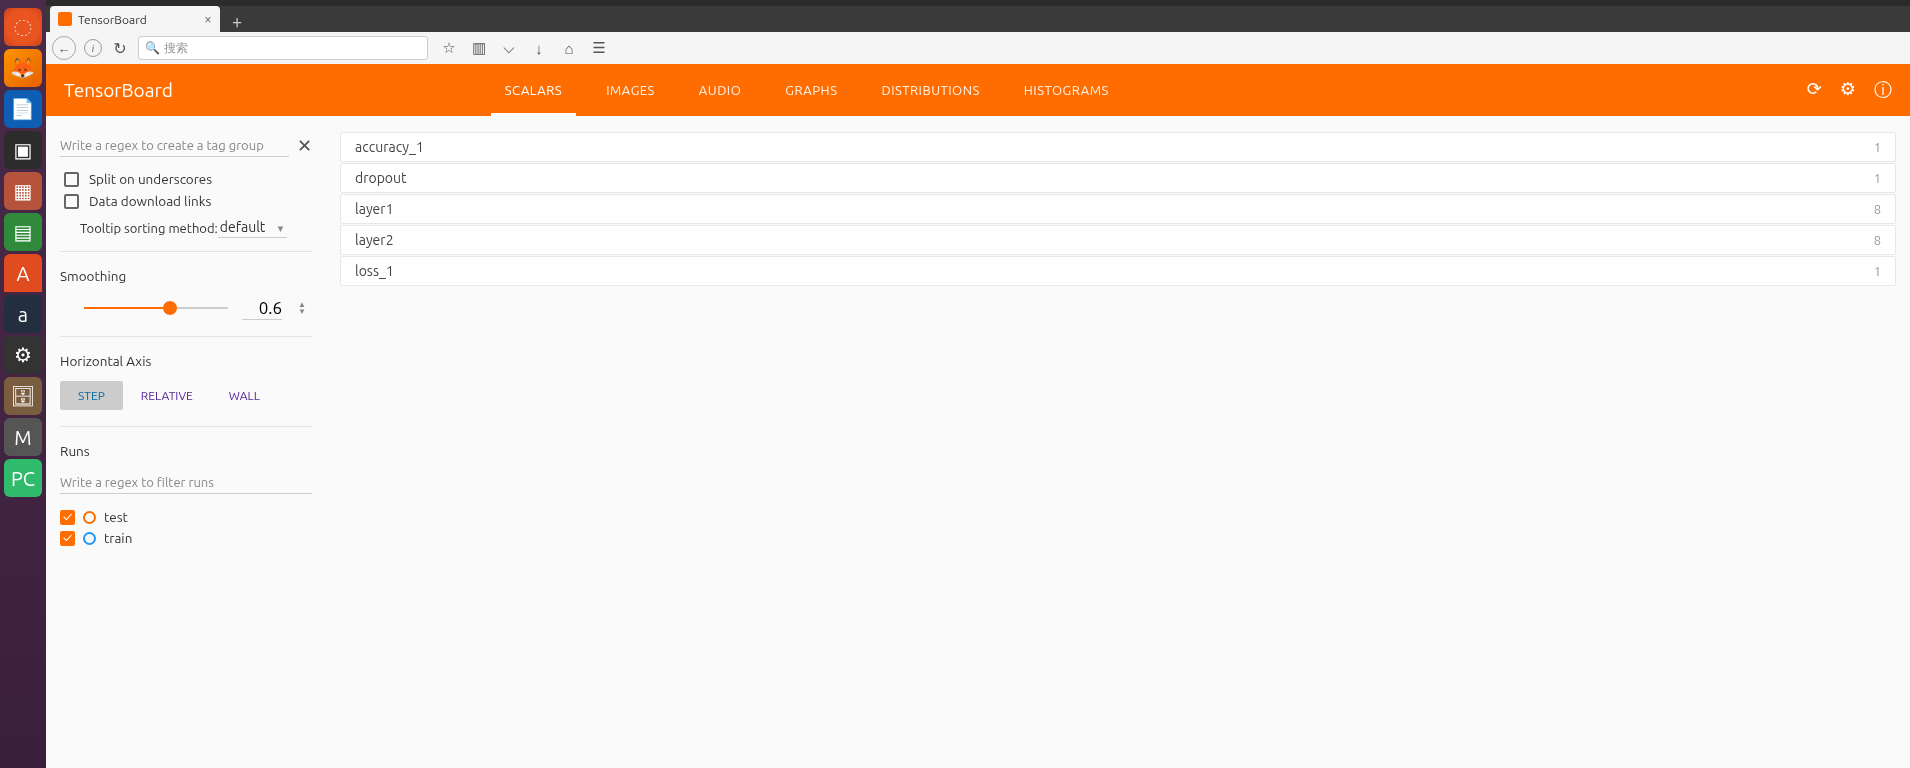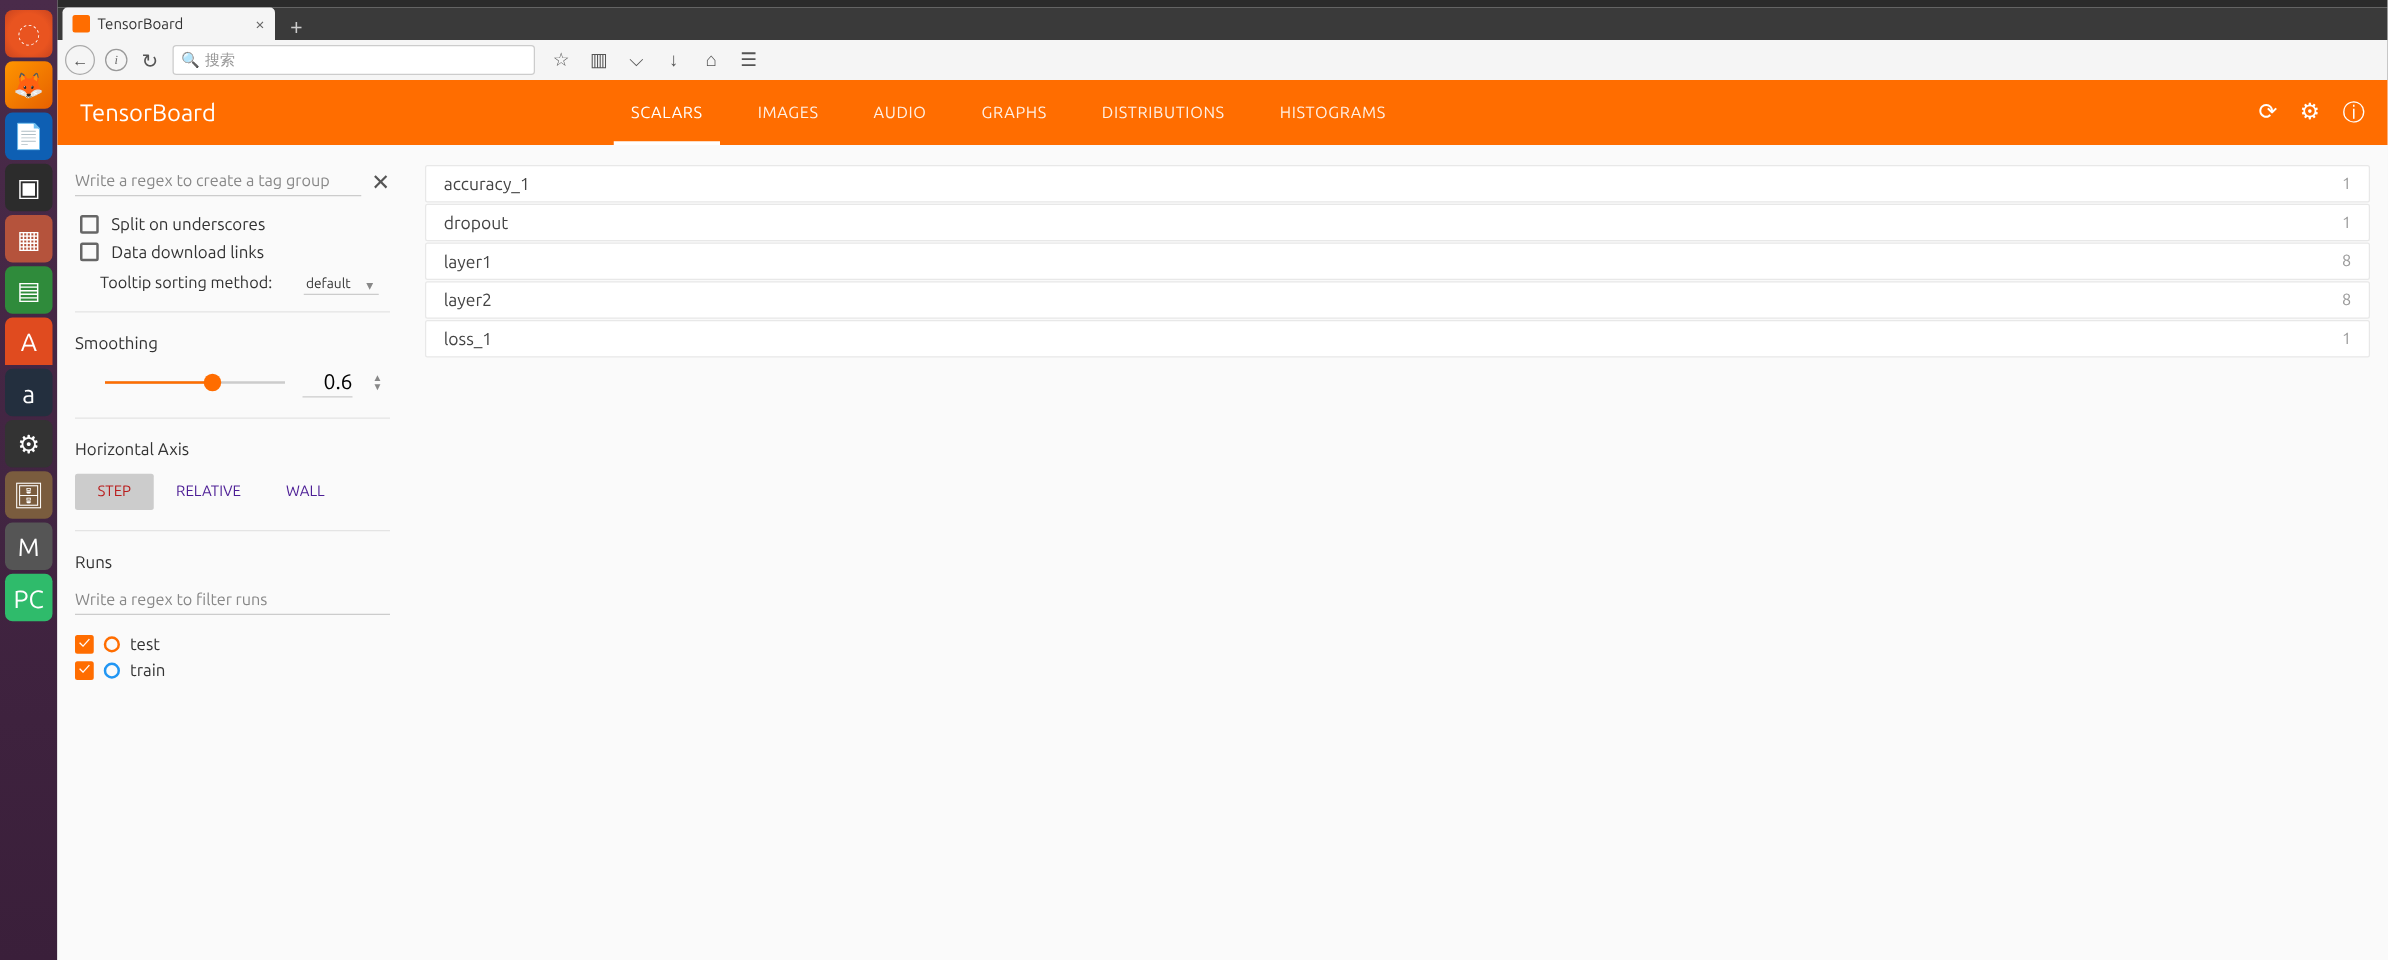--- a/index.html
+++ b/index.html
@@ -58,35 +58,35 @@
 
 
 .regex-row { display: flex; align-items: center; margin-bottom: 14px; }
 .regex-input { flex: 1; border: none; border-bottom: 1px solid #ccc; background: transparent; font-size: 13px; padding: 4px 0; color: #777; outline: none; }
 .regex-input::placeholder { color: #888; }
 .clear-x { margin-left: 8px; font-size: 18px; color: #555; cursor: pointer; }
 .check-row { display: flex; align-items: center; gap: 10px; margin: 6px 0 6px 4px; font-size: 13.5px; color: #333; }
 .checkbox { width: 15px; height: 15px; border: 2px solid #666; border-radius: 2px; display: inline-block; }
 .checkbox.checked { background: #ff6d00; border-color: #ff6d00; position: relative; }
 .checkbox.checked::after { content: "✓"; color: white; position: absolute; top: -3px; left: 1px; font-size: 13px; }
-.tooltip-row { display: flex; align-items: flex-end; gap: 25px; margin: 10px 0 6px 20px; font-size: 13px; color: #333; }
-.select-default { font-size: 11px; color: #333; border: none; border-bottom: 1px solid #ccc; background: transparent; padding: 2px 22px 2px 2px; position: relative; }
+.tooltip-row { display: flex; align-items: flex-end; gap: 0; margin: 10px 0 6px 20px; font-size: 13px; color: #333; }
+.select-default { font-size: 14px; color: #333; border: none; border-bottom: 1px solid #ccc; background: transparent; padding: 2px 22px 2px 2px; position: relative; }
 .select-wrap { position: relative; display: inline-block; }
 .select-wrap::after { content: "▾"; position: absolute; right: 4px; top: 3px; color: #888; font-size: 11px; pointer-events: none; }
 .divider { height: 1px; background: #e4e4e4; margin: 16px 0; }
 .section-label { font-size: 13.5px; color: #333; margin-bottom: 12px; }
 .slider-row { display: flex; align-items: center; gap: 14px; padding: 0 6px 0 24px; }
 .slider { flex: 1; height: 2px; background: #ccc; position: relative; }
 .slider-fill { position: absolute; left: 0; top: 0; height: 2px; background: #ff6d00; width: 60%; }
 .slider-thumb { position: absolute; top: -6px; left: 60%; width: 14px; height: 14px; border-radius: 50%; background: #ff6d00; transform: translateX(-50%); }
 .slider-val { width: 40px; border: none; border-bottom: 1px solid #ccc; background: transparent; text-align: right; font-size: 17px; padding: 2px 0; }
 .spinner-btns { display: flex; flex-direction: column; line-height: 7px; color: #888; font-size: 8px; margin-left: 2px; }
 .btn-group { display: flex; gap: 0; }
 .axis-btn { padding: 8px 18px; font-size: 12px; color: #4c1d95; background: transparent; border: none; cursor: pointer; border-radius: 2px; }
-.axis-btn.active { background: #ccc; color: #b91c1c; }
+.axis-btn.active { background: #ccc; color: #0369a1; }
 .run-row { display: flex; align-items: center; gap: 8px; margin: 5px 0; font-size: 13.5px; color: #333; }
 .radio-ring { width: 13px; height: 13px; border-radius: 50%; display: inline-block; }
 .radio-test { border: 2px solid #ff6d00; }
 .radio-train { border: 2px solid #2196f3; }
 .runs-regex { width: 100%; margin-bottom: 10px; }
 
 
 .panel { background: white; border: 1px solid #e8e8e8; border-radius: 2px; height: 30px; display: flex; align-items: center; padding: 0 14px; margin-bottom: 1px; font-size: 14px; color: #444; cursor: pointer; }
 .panel-count { margin-left: auto; color: #999; font-size: 13px; }
 </style>

